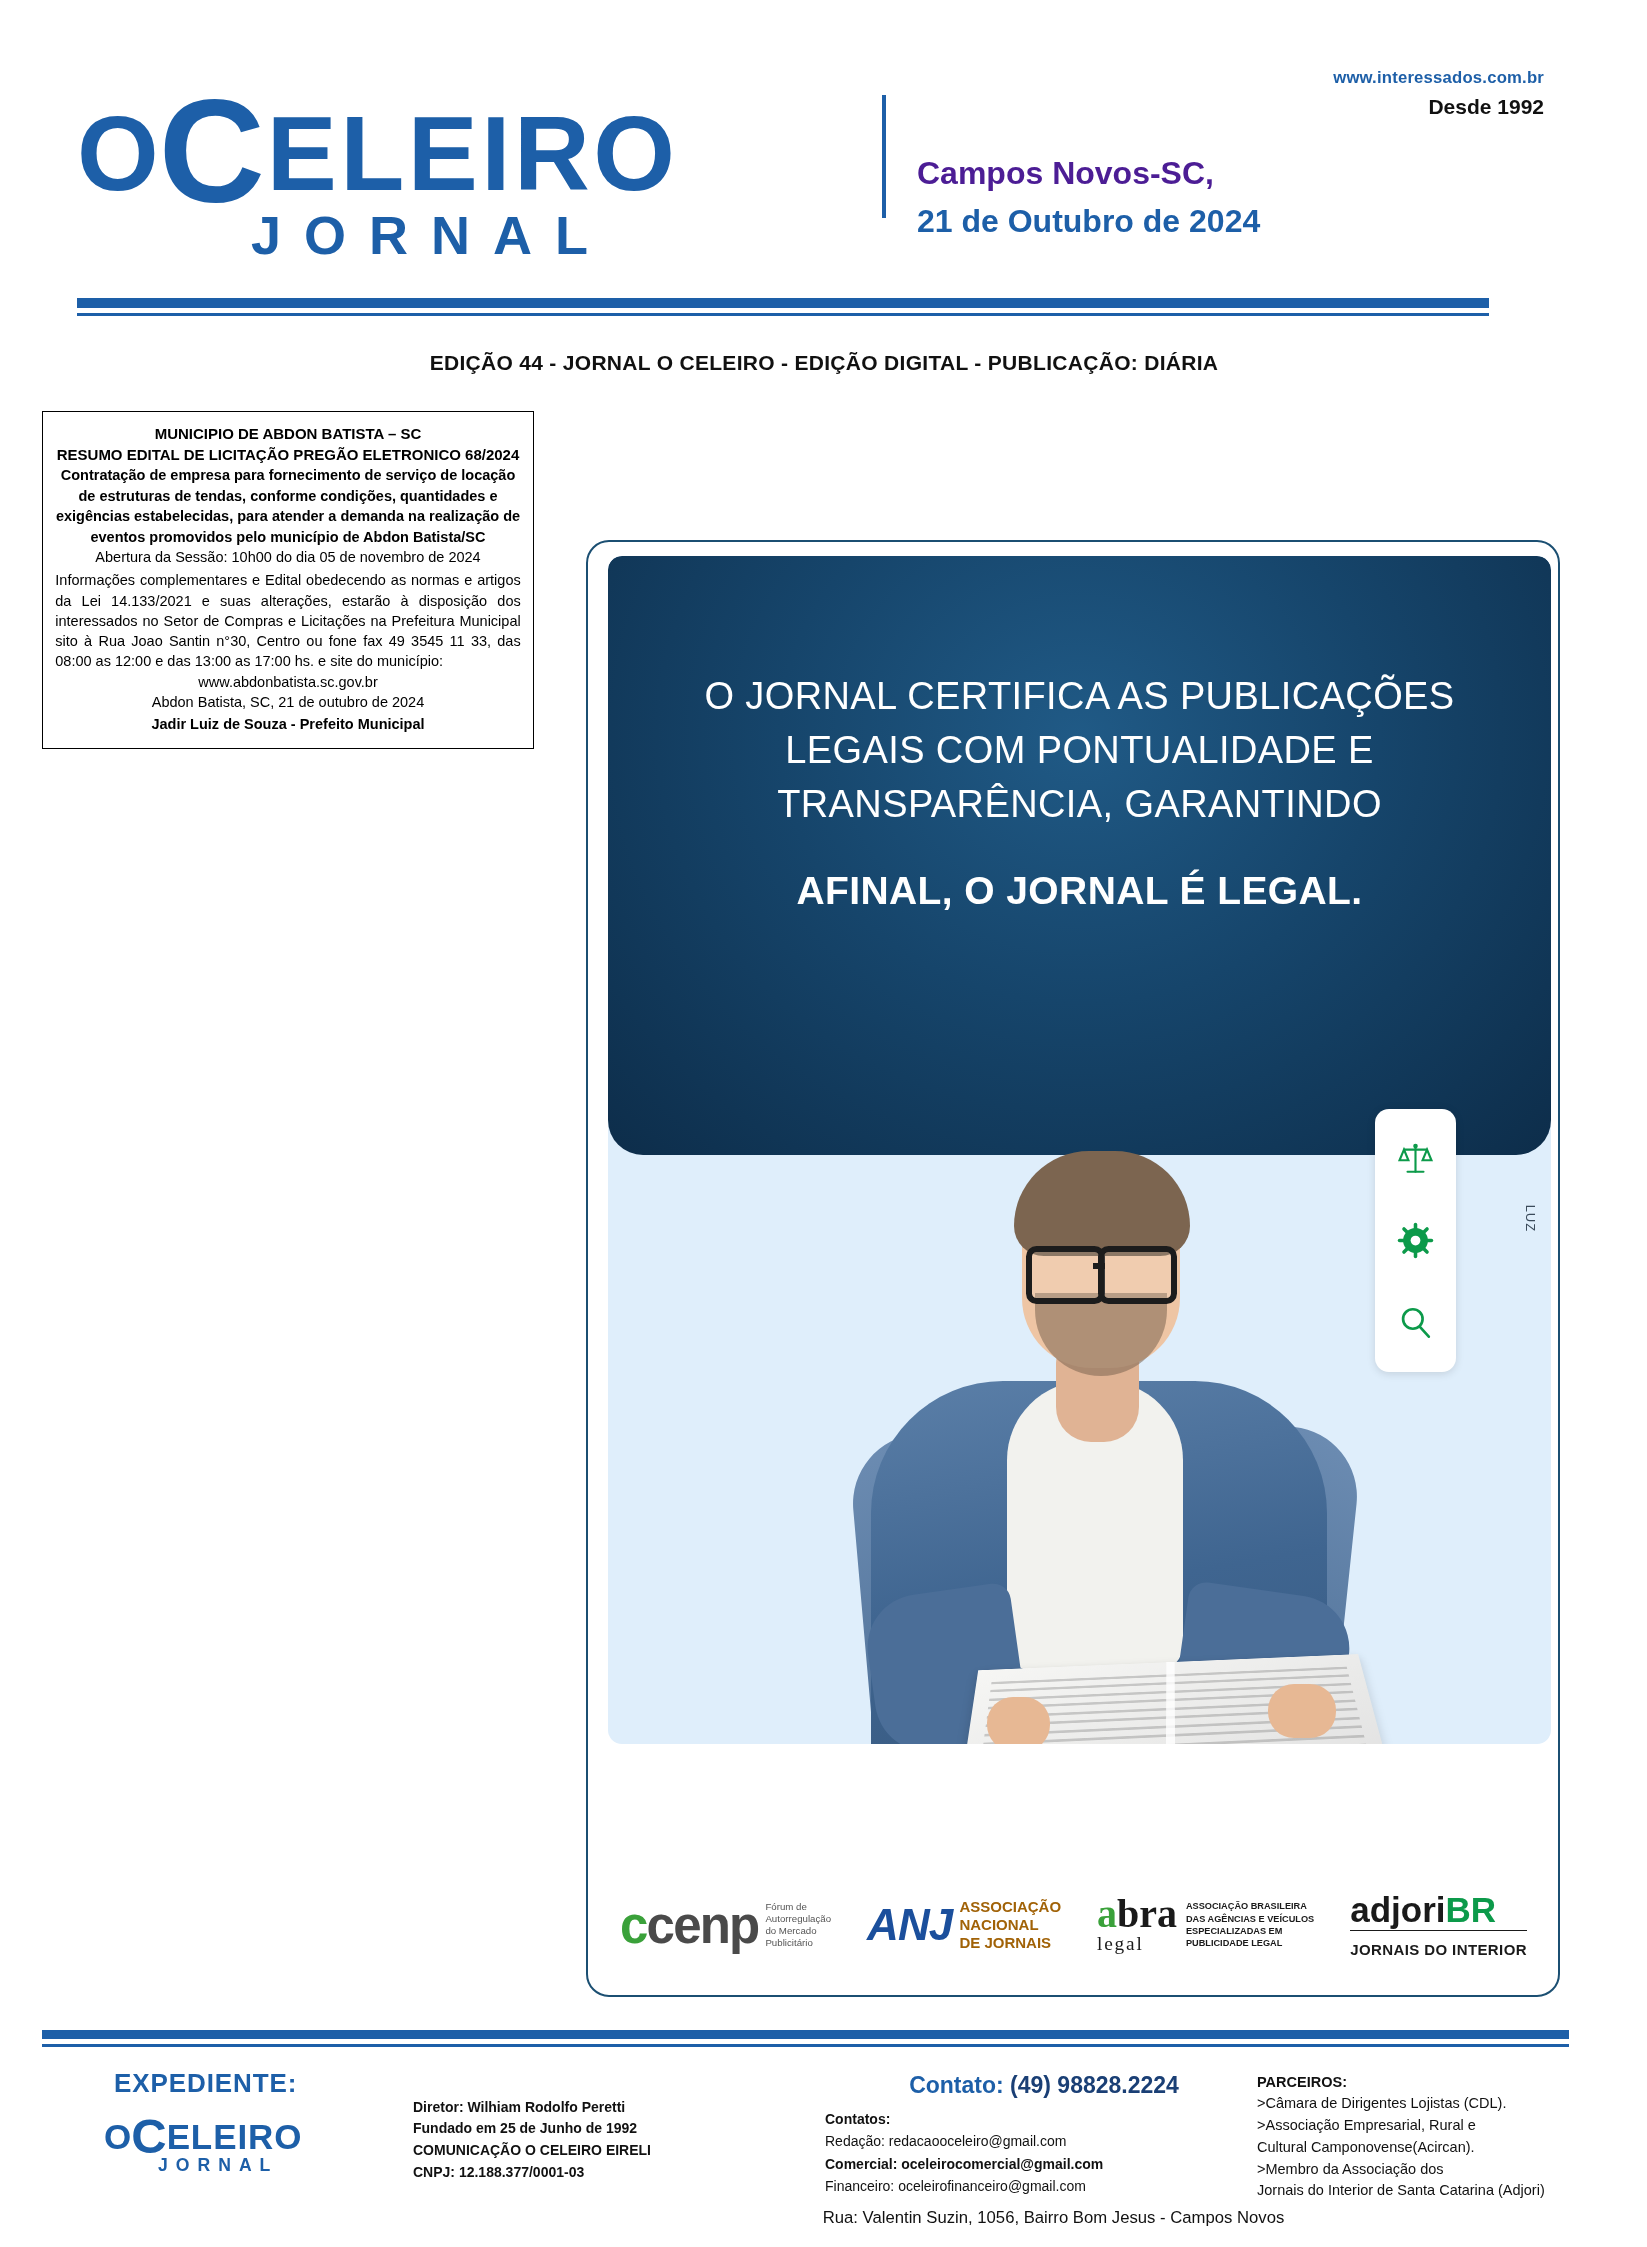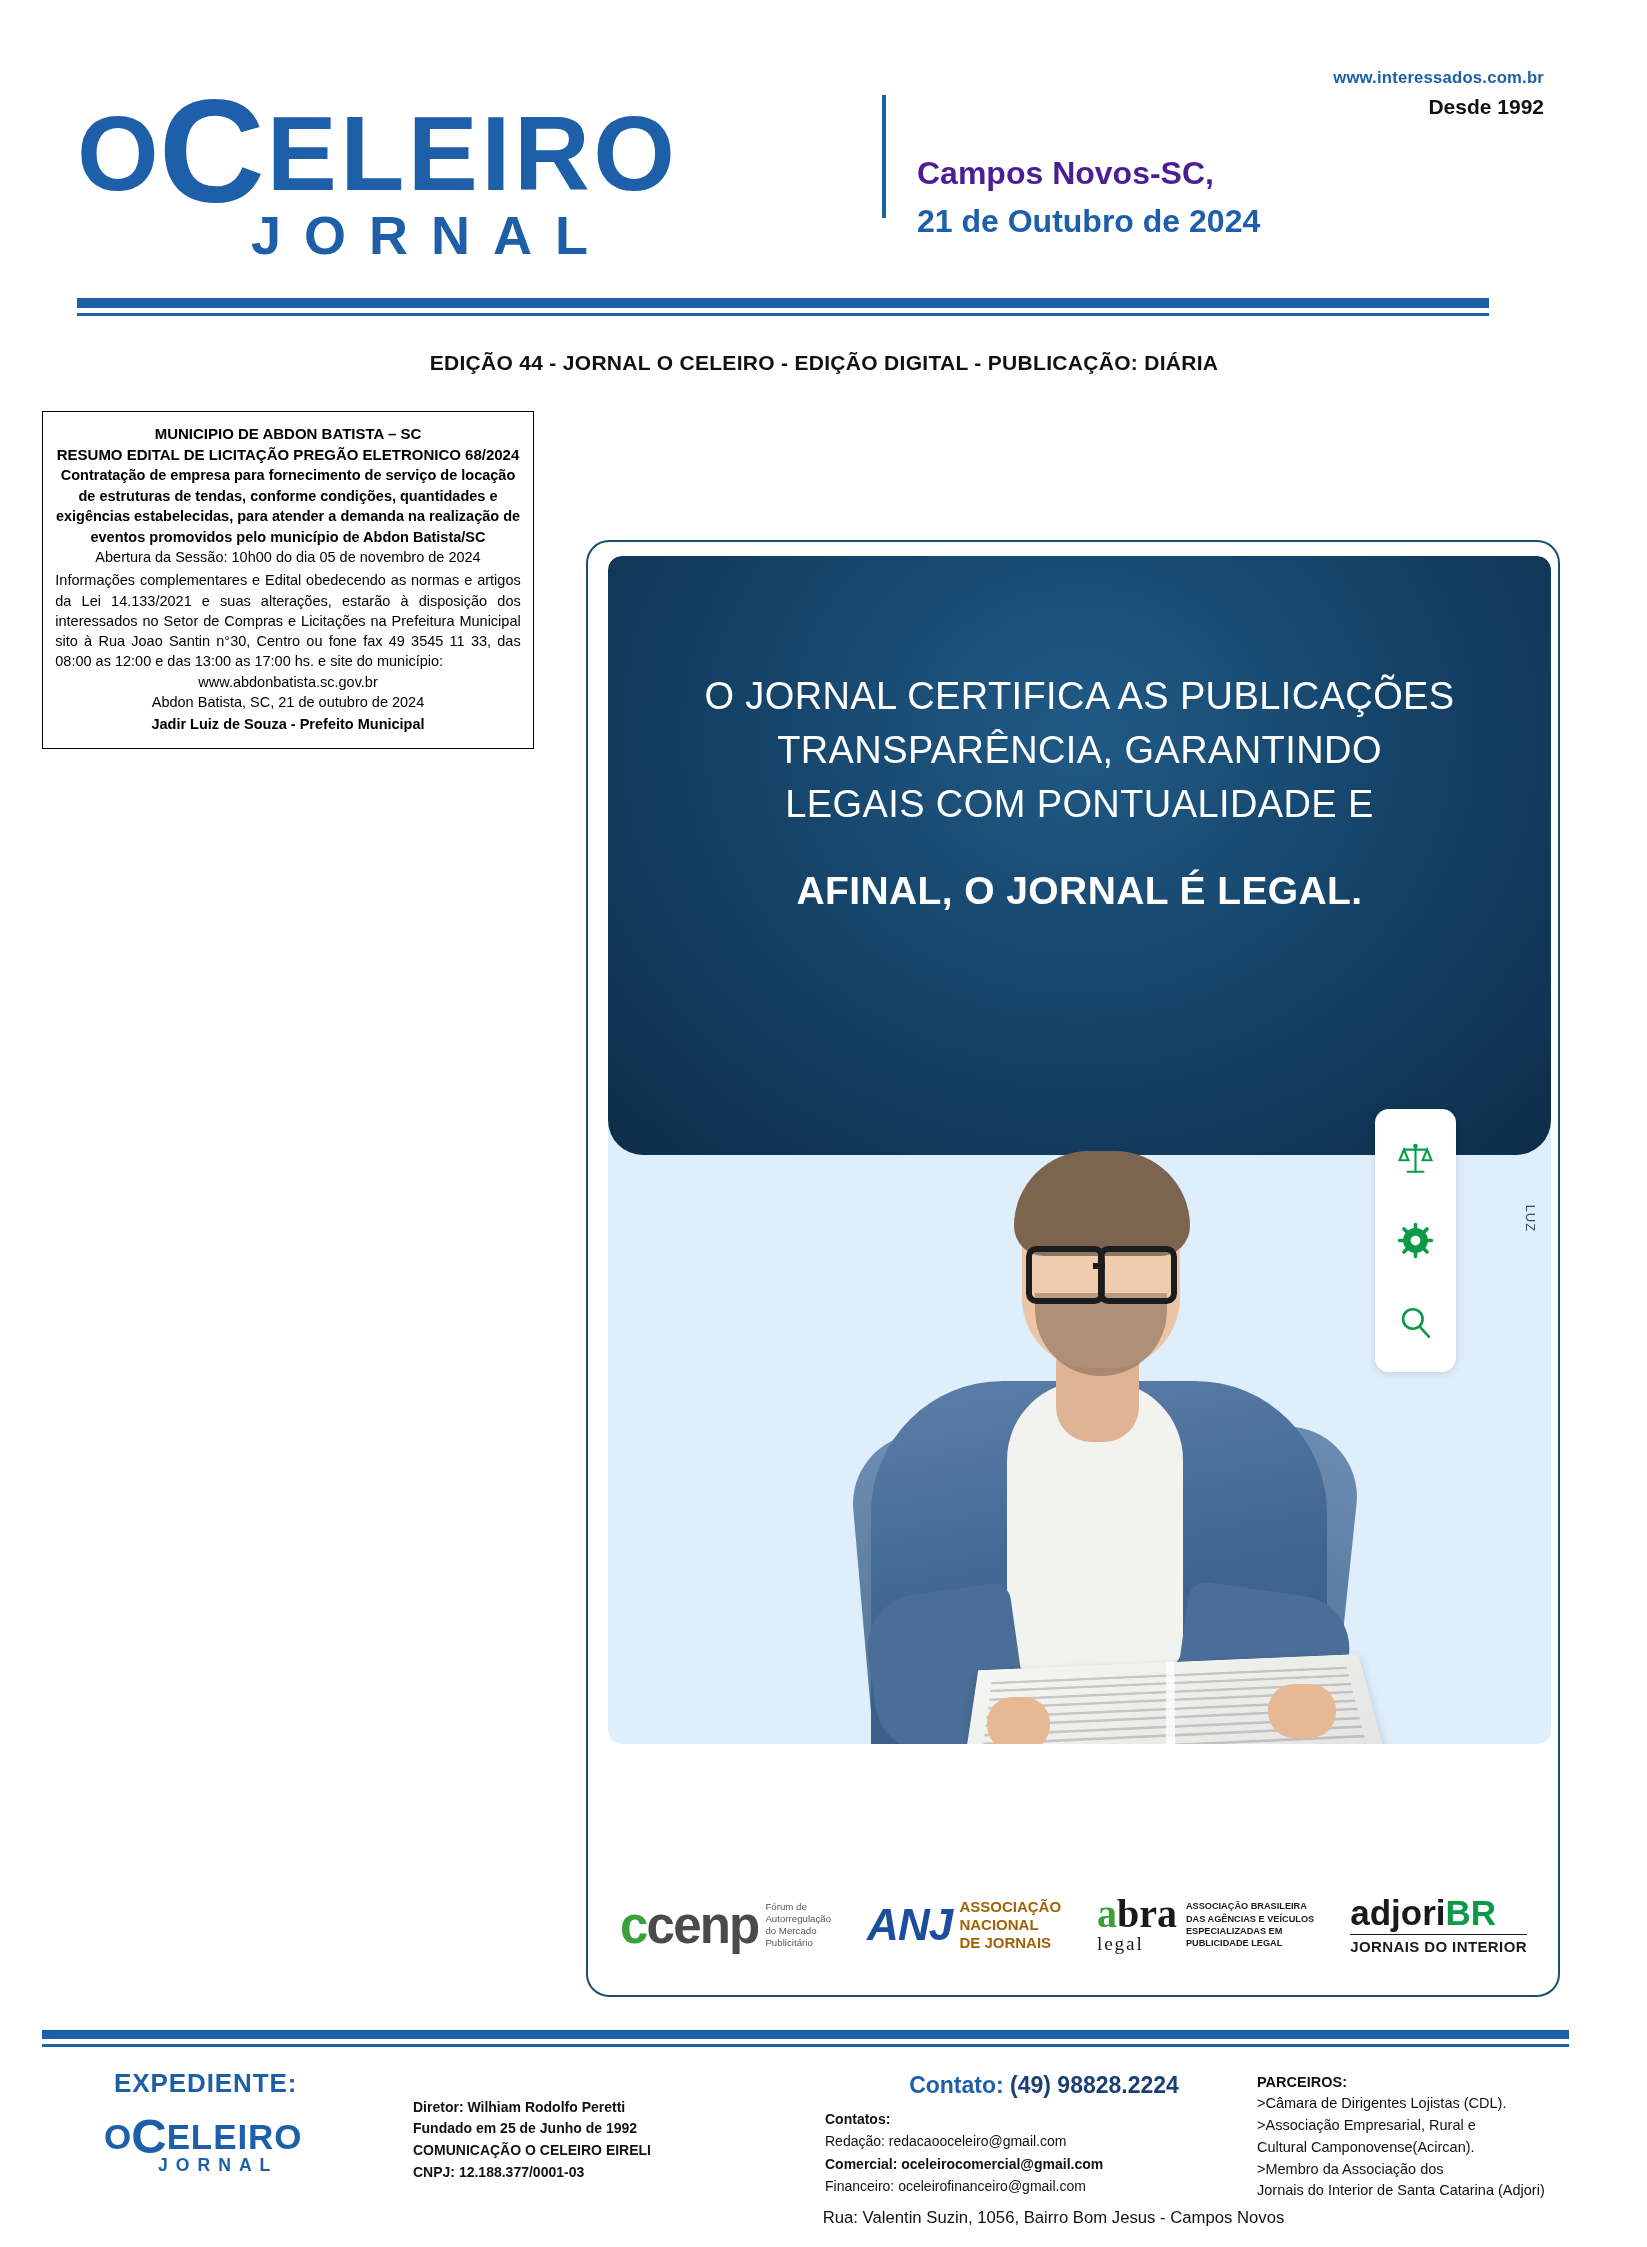--- a/index.html
+++ b/index.html
@@ -467,21 +467,21 @@
     color: #1a1a1a;
     line-height: 1;
   }
   .adjori-mark .adjori-br { color: #0c9a4a; }
   .adjori-sub {
     font-size: 15px;
     font-weight: bold;
     color: #1a1a1a;
     border-top: 1.8px solid #1a1a1a;
     margin-top: 3.5px;
-    padding-top: 3px;
+    padding-top: 10px;
     letter-spacing: 0.4px;
   }
 
   
   #footer-rule-thick {
     position: absolute;
     left: 42px;
     top: 2030px;
     width: 1527px;
     height: 8.8px;
@@ -622,22 +622,22 @@
   <div class="notice-center">Abdon Batista, SC, 21 de outubro de 2024</div>
   <div class="notice-sign">Jadir Luiz de Souza - Prefeito Municipal</div>
 </div>
 
 <div id="ad">
   <div id="ad-inner">
     <div id="ad-headerband"></div>
 
     <div id="ad-text">
       <div class="ad-line">O JORNAL CERTIFICA AS PUBLICAÇÕES</div>
+      <div class="ad-line">LEGAIS COM PONTUALIDADE E</div>
       <div class="ad-line">TRANSPARÊNCIA,  GARANTINDO</div>
-      <div class="ad-line">LEGAIS COM PONTUALIDADE E</div>
       <div id="ad-slogan">AFINAL, O JORNAL É LEGAL.</div>
     </div>
 
     <div id="person">
       <div class="p-shadow"></div>
       <div class="p-jacket-left"></div>
       <div class="p-jacket-right"></div>
       <div class="p-jacket"></div>
       <div class="p-shirt"></div>
       <div class="p-neck"></div>

